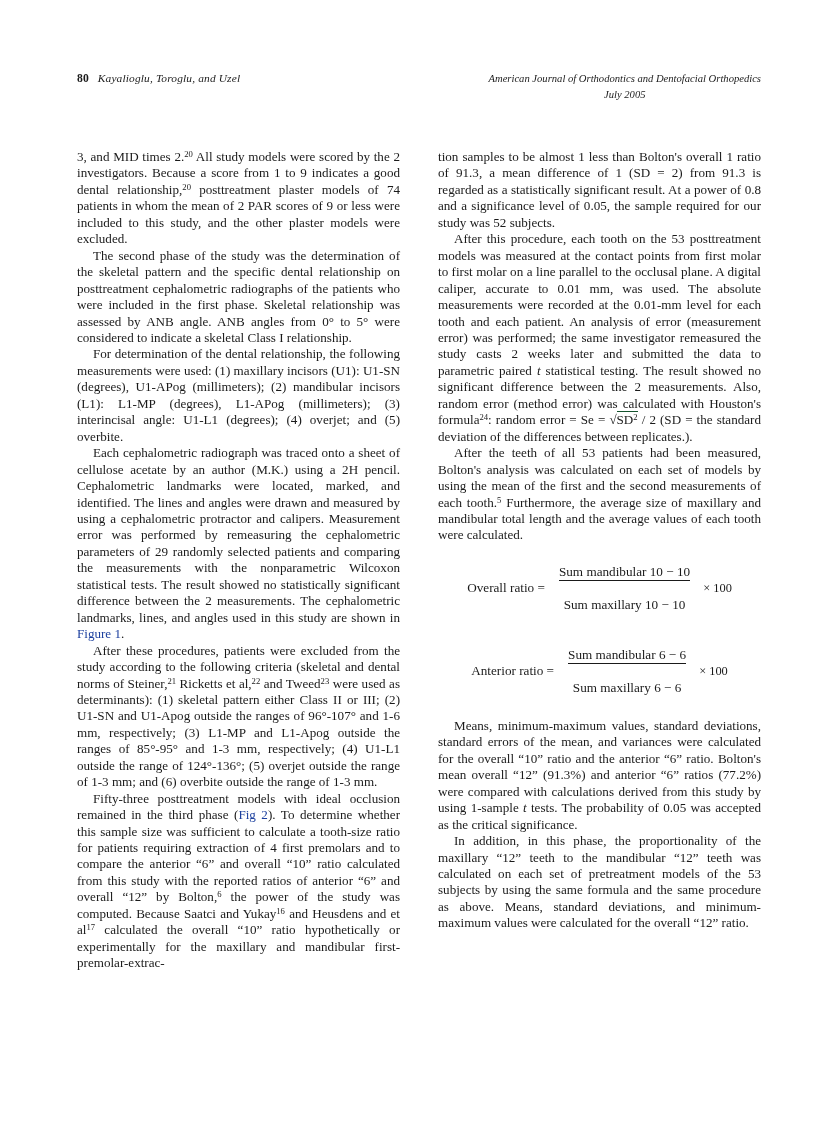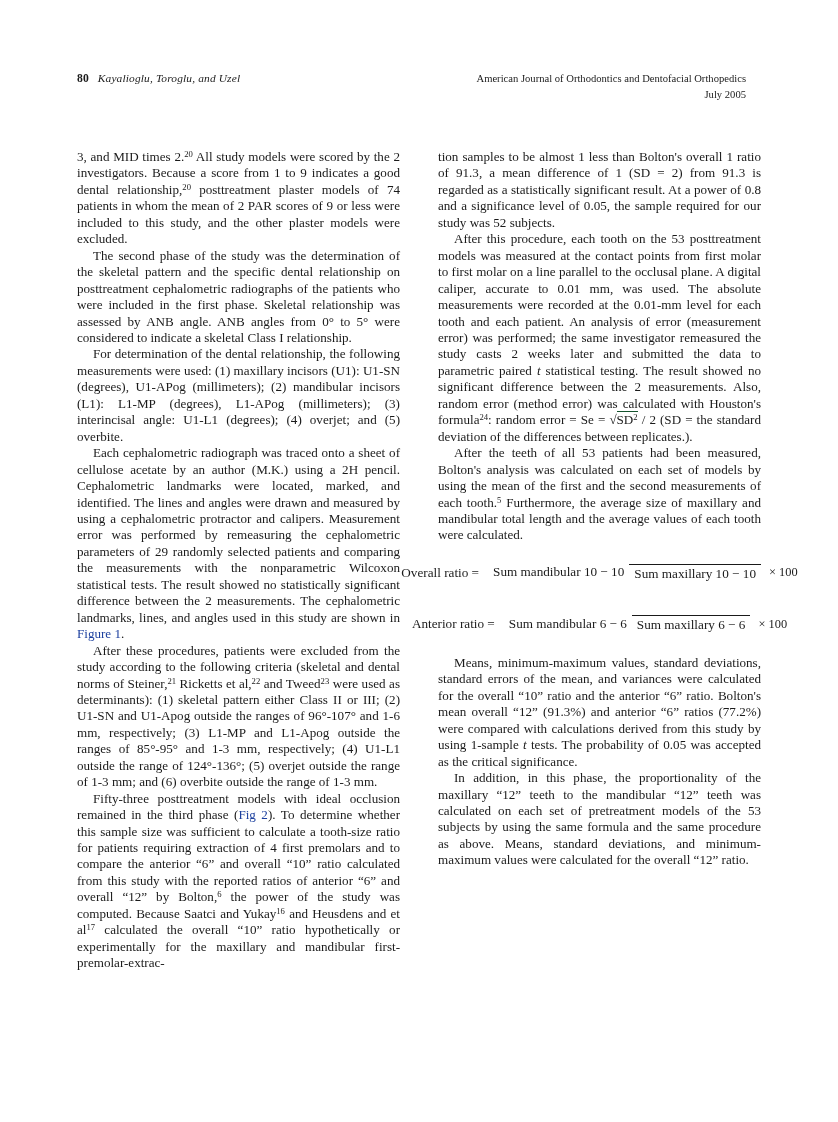--- a/index.html
+++ b/index.html
@@ -48,23 +48,24 @@
     font-size: 11.6px;
     letter-spacing: 0.1px;
   }
   .rh-authors {
     font-style: italic;
     margin-left: 9px;
     letter-spacing: 0.15px;
   }
   .rh-right {
     position: absolute;
-    right: 15px;
+    right: 0;
     top: 0;
-    text-align: right;
+    text-align: center;
+    font-style: italic;
     font-size: 10.6px;
     line-height: 15.5px;
     white-space: nowrap;
   }
 
   
   .columns {
     position: absolute;
     left: 77px;
     top: 122px;
@@ -109,32 +110,32 @@
     align-items: center;
     justify-content: center;
     font-size: 13.2px;
     white-space: nowrap;
   }
   .formula .lhs {
     padding-right: 5px;
   }
   .frac {
     display: inline-flex;
-    flex-direction: row;
+    flex-direction: column;
     align-items: center;
     vertical-align: middle;
     margin: 0 4px;
     text-align: center;
   }
   .frac .num {
     padding: 0 5px 1px 5px;
     line-height: 15.5px;
   }
   .frac .den {
-    padding: 1px 5px 0 5px;
+    padding: 16px 5px 0 5px;
     line-height: 15.5px;
     border-top: 1.1px solid #1a1a1a;
   }
   .formula .rhs {
     padding-left: 4px;
   }
   .times-sym { font-size: 12.4px; }
   .ovl {
     border-top: 1px solid #14532d;
     padding-top: 0px;

